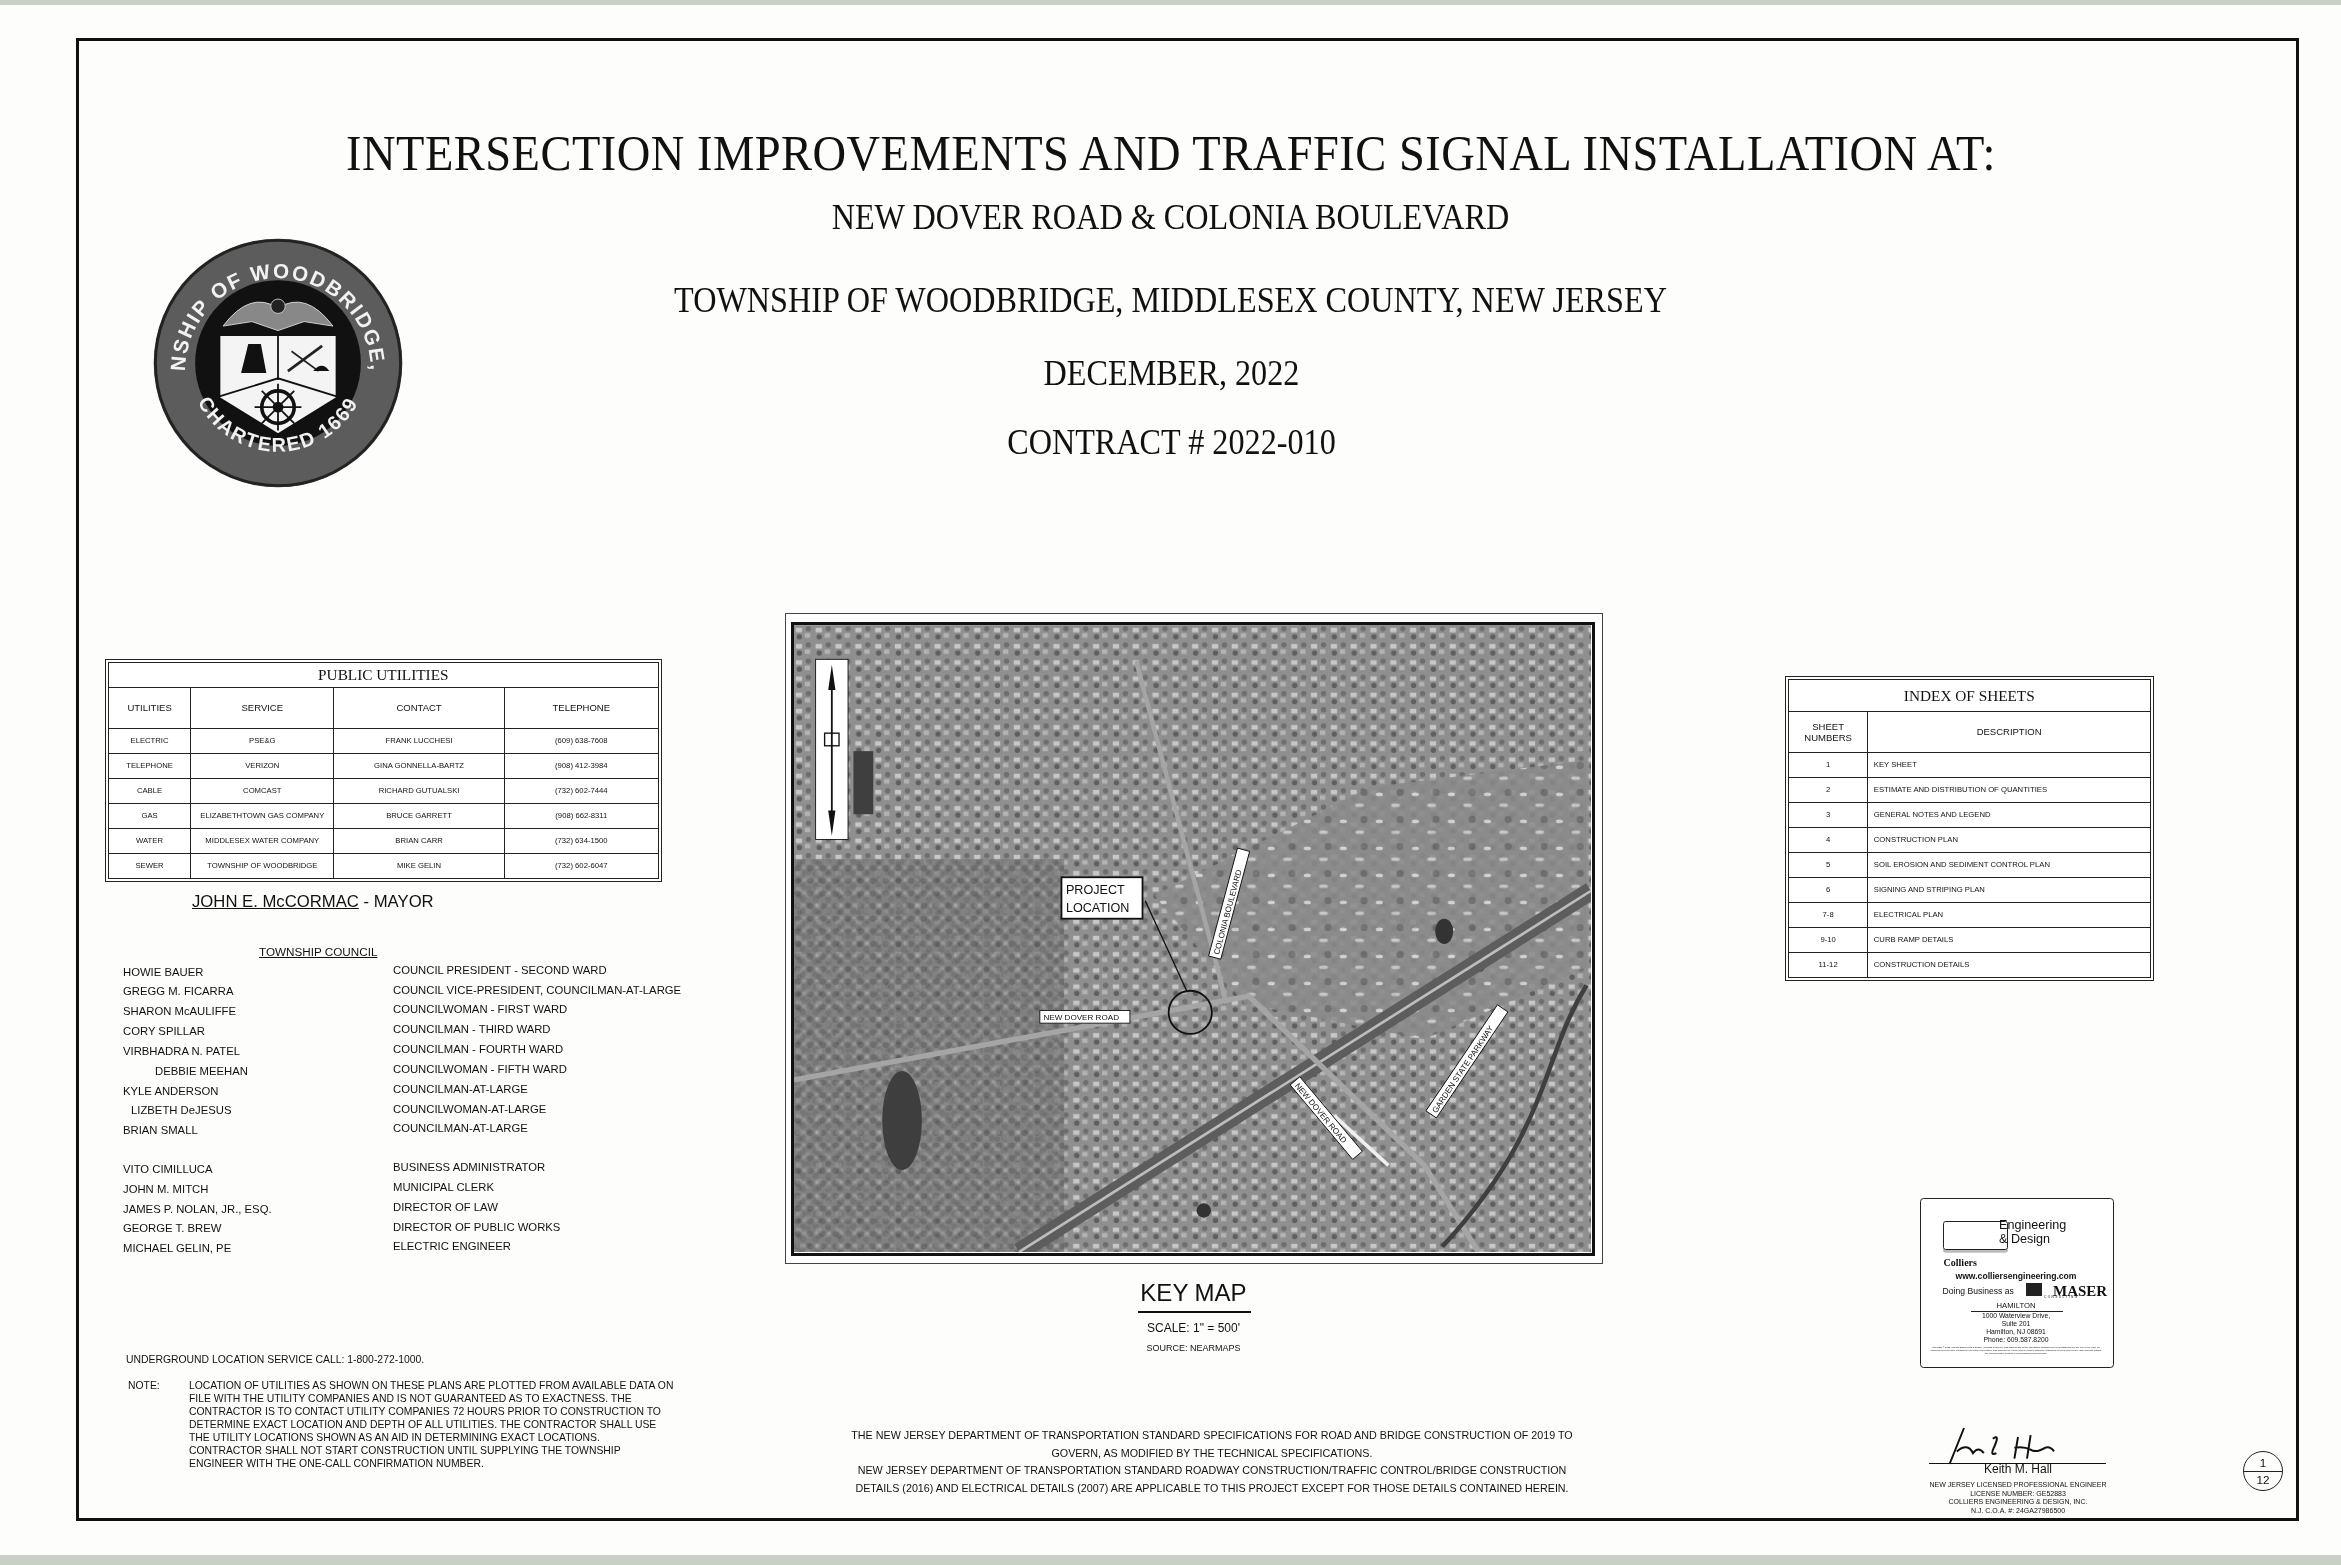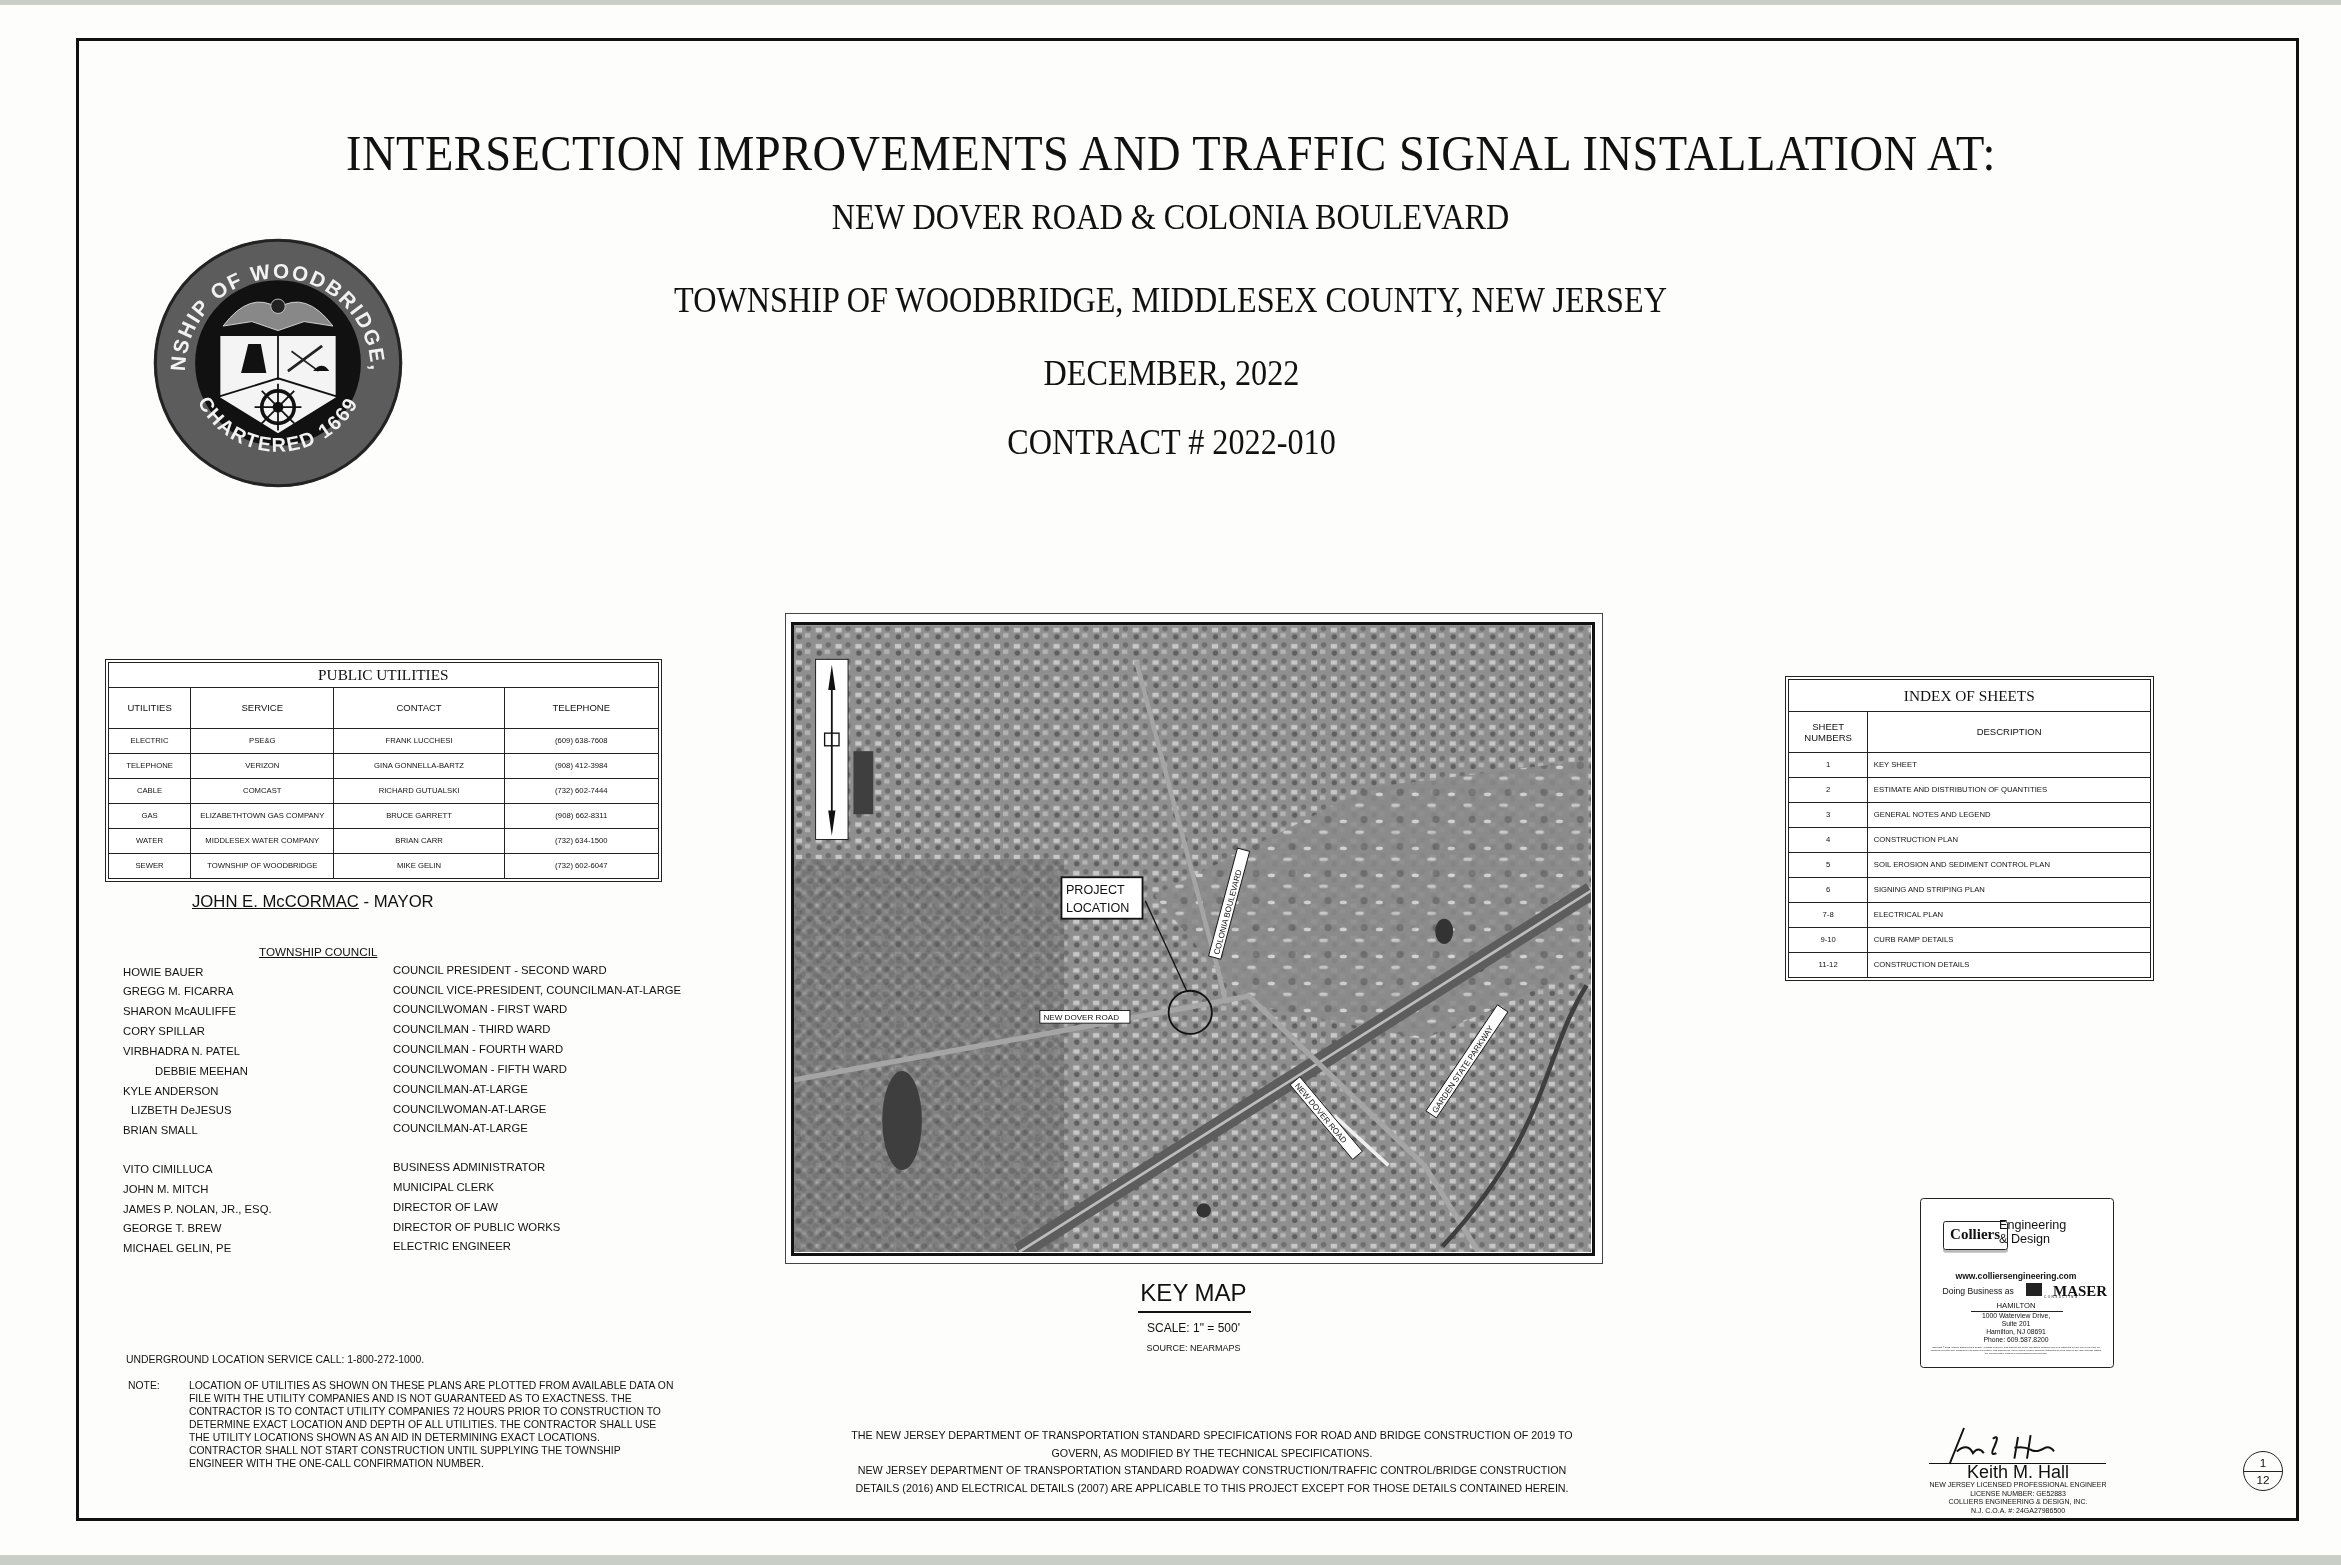--- a/index.html
+++ b/index.html
@@ -61,21 +61,21 @@
   .km-scale { left:1081px; top:1321px; width:225px; font-size:12px; }
   .km-src { left:1081px; top:1343px; width:225px; font-size:9px; }
 
   .spec { left:784px; top:1427px; width:856px; font-size:11.2px; line-height:17.6px; transform:scaleX(0.96); }
 
   
   .colliers { left:1920px; top:1198px; width:194px; height:170px; border:1.8px solid #222; border-radius:3.6px; box-sizing:border-box; background:#fff; }
 
   
   .sig-line { left:1929px; top:1463px; width:177px; height:0.9px; background:#111; }
-  .sig-name { left:1919px; top:1462px; width:198px; font-size:18px; text-align:center; }
+  .sig-name { left:1919px; top:1462px; width:198px; font-size:12px; text-align:center; }
   .sig-sub { left:1919px; top:1481px; width:198px; font-size:7px; text-align:center; line-height:8.6px; }
 
   .sheet-no { left:2243px; top:1451px; width:40px; height:40px; border:1.2px solid #222; border-radius:50%; box-sizing:border-box; }
 </style>
 </head>
 <body>
 
 <div class="topstrip"></div>
 <div class="botstrip"></div>
 <div class="frame"></div>
@@ -350,21 +350,21 @@
 
 <div class="abs spec center">
   <div>THE NEW JERSEY DEPARTMENT OF TRANSPORTATION STANDARD SPECIFICATIONS FOR ROAD AND BRIDGE CONSTRUCTION OF 2019 TO</div>
   <div>GOVERN, AS MODIFIED BY THE TECHNICAL SPECIFICATIONS.</div>
   <div>NEW JERSEY DEPARTMENT OF TRANSPORTATION STANDARD ROADWAY CONSTRUCTION/TRAFFIC CONTROL/BRIDGE CONSTRUCTION</div>
   <div>DETAILS (2016) AND ELECTRICAL DETAILS (2007) ARE APPLICABLE TO THIS PROJECT EXCEPT FOR THOSE DETAILS CONTAINED HEREIN.</div>
 </div>
 
 <div class="abs colliers">
   <div class="abs" style="left:21.6px; top:21.6px; width:63px; height:27px; border:1.4px solid #222; border-radius:2.7px; box-shadow:0 2.7px 0 #bbb;">
-    <div style="font-family:'Liberation Serif',serif; font-weight:bold; font-size:15px; text-align:center; line-height:25px;">Colliers</div>
+    <div style="font-family:'Liberation Serif',serif; font-weight:bold; font-size:10px; line-height:25px;margin-top:28px;">Colliers</div>
   </div>
   <div class="abs" style="left:78px; top:20px; font-size:12.6px; line-height:13.5px;">
     <div>Engineering</div>
     <div>&amp; Design</div>
   </div>
   <div class="abs center" style="left:0; top:72px; width:190px; font-size:8.6px; font-weight:bold;">www.colliersengineering.com</div>
   <div class="abs" style="left:21.6px; top:87px; font-size:8.6px;">Doing Business as</div>
   <div class="abs" style="left:105px; top:84px; width:16px; height:12.6px; background:#222;"></div>
   <div class="abs" style="left:132px; top:84px; font-family:'Liberation Serif',serif; font-weight:bold; font-size:15px;">MASER</div>
   <div class="abs" style="left:123px; top:96px; font-size:3.2px; letter-spacing:1.4px;">CONSULTING</div>

